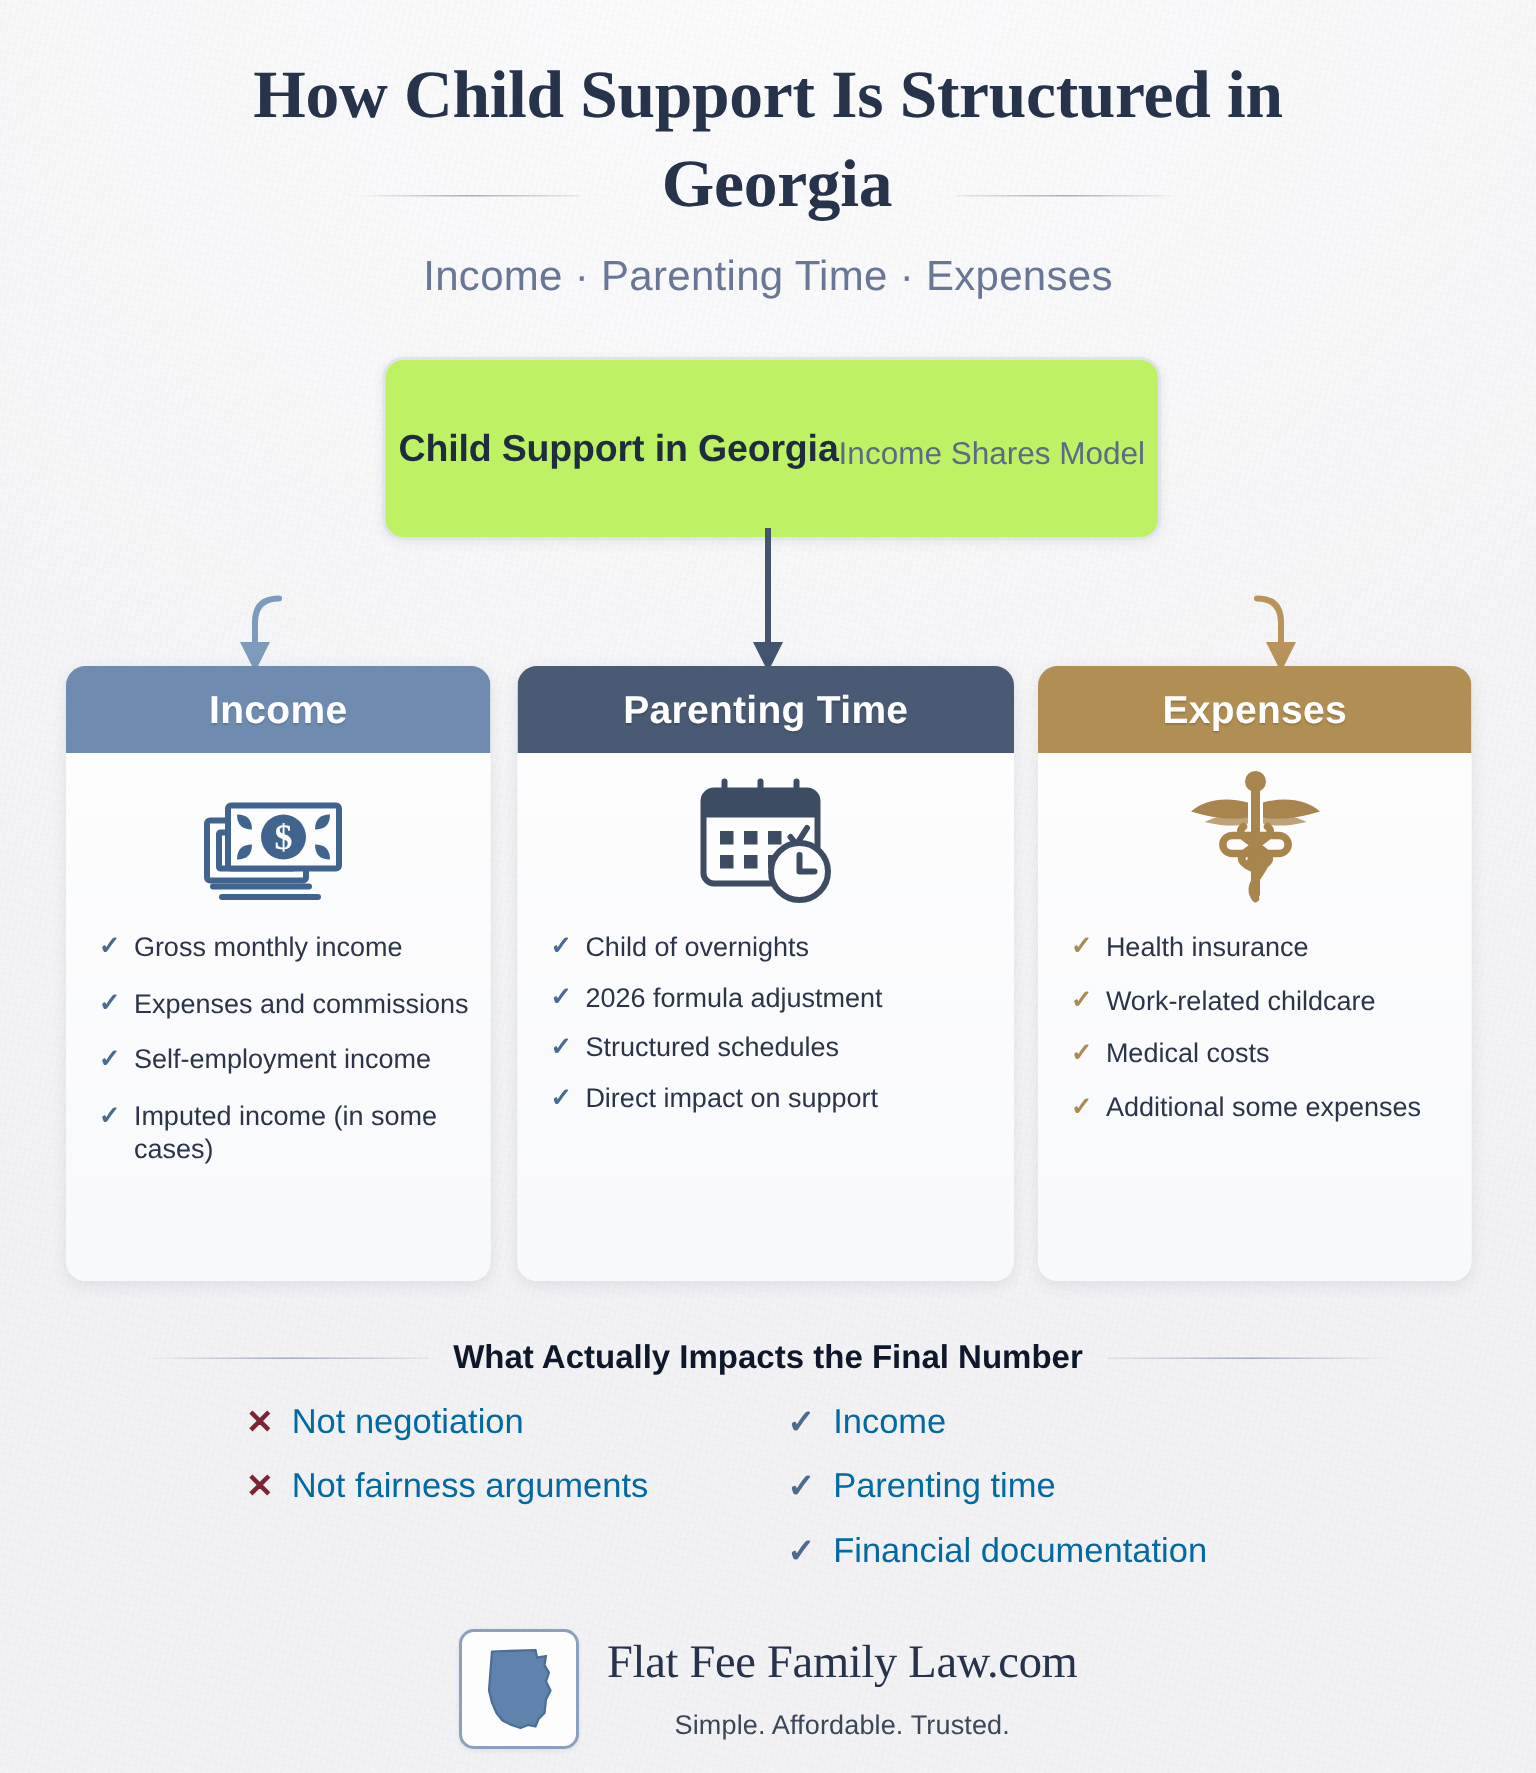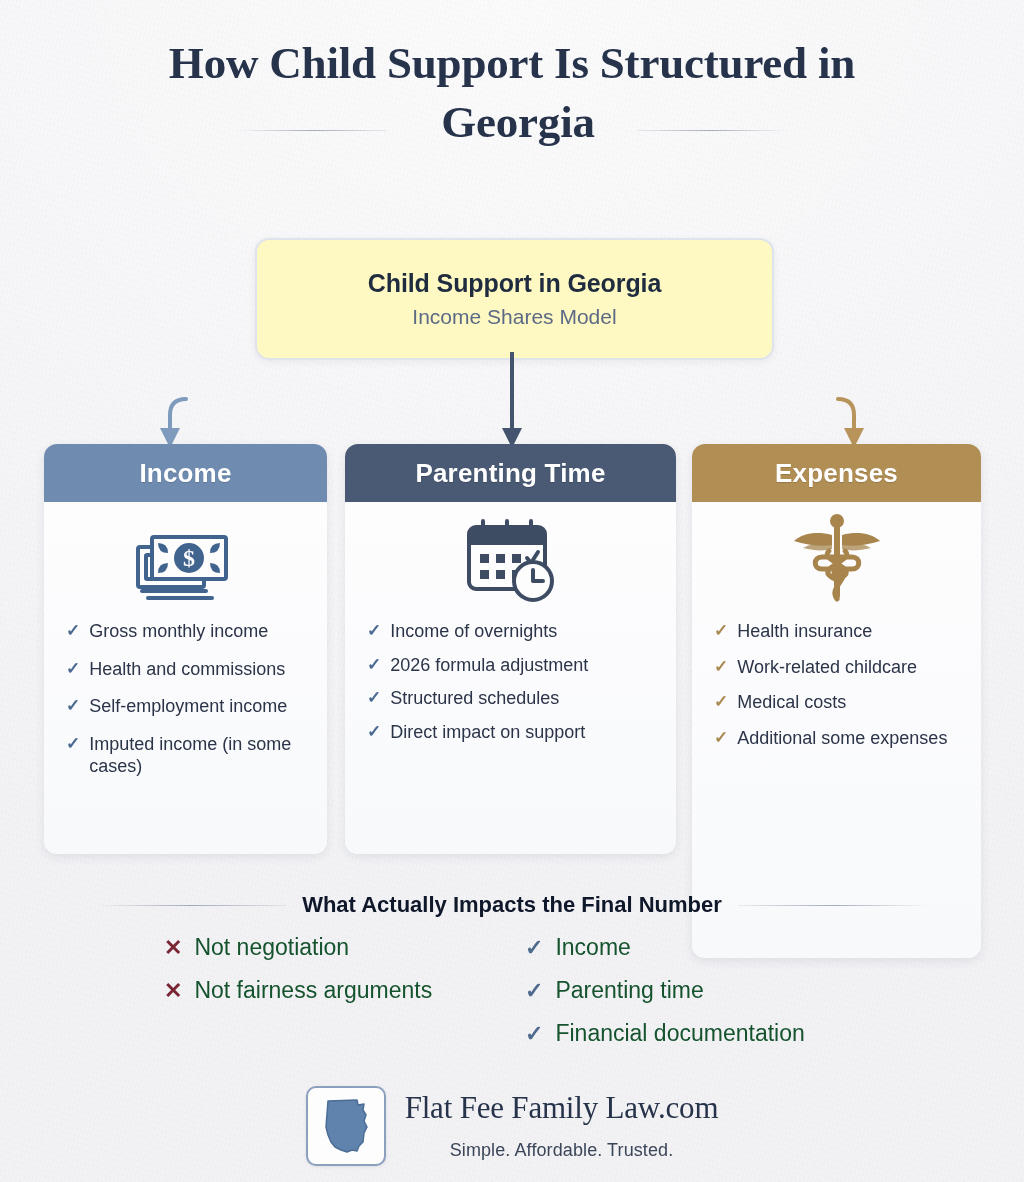--- a/index.html
+++ b/index.html
@@ -47,25 +47,25 @@
     text-align:center;
     font-size:28px;
     color:#6a7794;
     font-weight:400;
     letter-spacing:.2px;
   }
 
   
   .topbox{
     position:absolute;left:255px;top:238px;width:515px;height:118px;
-    background:#fef9c3;
+    background:#bef264;
     border:2px solid #dfe4ec;
     border-radius:14px;
     box-shadow:0 2px 7px rgba(40,55,80,.07);
-    display:flex;flex-direction:column;align-items:center;justify-content:center;
+    display:flex;flex-direction:row;align-items:center;justify-content:center;
   }
   .topbox h2{
     margin:0;font-size:25px;font-weight:700;color:#1f2b3e;letter-spacing:-.1px;
   }
   .topbox p{margin:7px 0 0;font-size:21px;color:#5c6a85;font-weight:400;}
 
   
   .connectors{position:absolute;left:0;top:352px;width:1024px;height:100px;}
 
   
@@ -73,21 +73,21 @@
   .card{
     position:absolute;top:0;
     background:#fdfdfe;
     border-radius:13px;
     box-shadow:0 3px 10px rgba(45,60,85,.10);
     overflow:hidden;
     display:flex;flex-direction:column;
   }
   .card.c0{left:44px;width:283px;height:410px;}
   .card.c1{left:345px;width:331px;height:410px;}
-  .card.c2{left:692px;width:289px;height:514px;}
+  .card.c2{left:692px;width:289px;height:410px;}
 
   .card-head{
     height:58px;flex:0 0 58px;
     display:flex;align-items:center;justify-content:center;
     color:#fff;font-size:26px;font-weight:700;letter-spacing:.2px;
     text-shadow:0 1px 1px rgba(0,0,0,.14);
   }
   .card-body{
     flex:1;display:flex;flex-direction:column;align-items:center;
     background:linear-gradient(180deg,#fdfdfe 0%,#f8f9fb 100%);
@@ -118,21 +118,21 @@
     font-size:22px;font-weight:700;color:#0f172a;white-space:nowrap;
     padding:0 16px;
   }
   .impact-cols{position:absolute;left:0;top:934px;width:1024px;height:120px;}
   .col-left{position:absolute;left:164px;top:0;}
   .col-right{position:absolute;left:525px;top:0;}
   .irow{display:flex;align-items:baseline;gap:12px;margin-bottom:16px;}
   .irow .mark{font-size:22px;font-weight:700;line-height:1;}
   .mark.x{color:#7a2533;}
   .mark.v{color:#4e6a8c;}
-  .irow .itxt{font-size:23px;color:#14532d;white-space:nowrap;}
+  .irow .itxt{font-size:23px;color:#0369a1;white-space:nowrap;}
 
   
   .footer{
     position:absolute;left:0;top:1078px;width:1024px;height:96px;
     display:flex;align-items:center;justify-content:center;gap:19px;
   }
   .logo-box{
     width:76px;height:76px;border:2px solid #8aa0bd;border-radius:10px;
     background:#fdfdfe;display:flex;align-items:center;justify-content:center;
     box-shadow:0 1px 3px rgba(50,65,90,.10);
@@ -155,20 +155,21 @@
 
   <div class="title">
     <span>How Child Support Is Structured in</span>
     <span class="title-l2">Georgia</span>
   </div>
   <div class="rule-row">
     <div class="rule"></div>
     <div class="rule-gap"></div>
     <div class="rule right"></div>
   </div>
+  <div class="subtitle">Income · Parenting Time · Expenses</div>
 
   <div class="topbox">
     <h2>Child Support in Georgia</h2>
     <p>Income Shares Model</p>
   </div>
 
   <svg class="connectors" viewBox="0 0 1024 100" width="1024" height="100">
     <defs>
       <linearGradient id="hgrad" x1="0" y1="0" x2="1" y2="0">
         <stop offset="0%" stop-color="#7e9abc"></stop>
@@ -219,21 +220,21 @@
             </g>
           </svg>
         </div>
         <div class="bullets">
           <div class="bullet">
             <span class="chk">✓</span>
             <span class="btxt">Gross monthly income</span>
           </div>
           <div class="bullet">
             <span class="chk">✓</span>
-            <span class="btxt">Health and commissions</span>
+            <span class="btxt">Expenses and commissions</span>
           </div>
           <div class="bullet">
             <span class="chk">✓</span>
             <span class="btxt">Self-employment income</span>
           </div>
           <div class="bullet">
             <span class="chk">✓</span>
             <span class="btxt">Imputed income (in some cases)</span>
           </div>
         </div>
@@ -261,21 +262,21 @@
               <rect x="51" y="55" width="9" height="9"></rect>
             </g>
             <path d="M66,43 L70,48 L77,37" stroke="#3e4c63" stroke-width="4" fill="none" stroke-linecap="round" stroke-linejoin="round"></path>
             <circle cx="72" cy="66" r="19" fill="#fdfdfe" stroke="#3e4c63" stroke-width="4"></circle>
             <path d="M72,55 L72,66 L82,66" stroke="#3e4c63" stroke-width="4" fill="none" stroke-linecap="round" stroke-linejoin="round"></path>
           </svg>
         </div>
         <div class="bullets">
           <div class="bullet">
             <span class="chk">✓</span>
-            <span class="btxt">Income of overnights</span>
+            <span class="btxt">Child of overnights</span>
           </div>
           <div class="bullet">
             <span class="chk">✓</span>
             <span class="btxt">2026 formula adjustment</span>
           </div>
           <div class="bullet">
             <span class="chk">✓</span>
             <span class="btxt">Structured schedules</span>
           </div>
           <div class="bullet">

